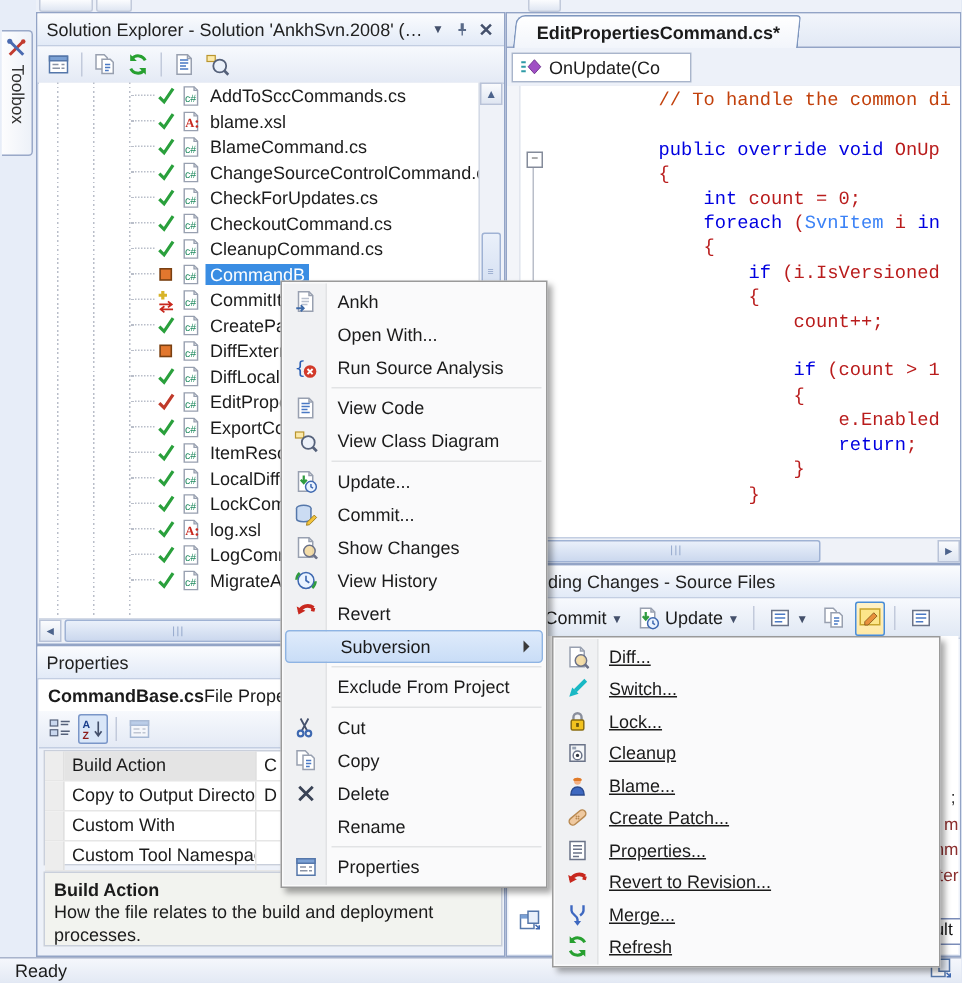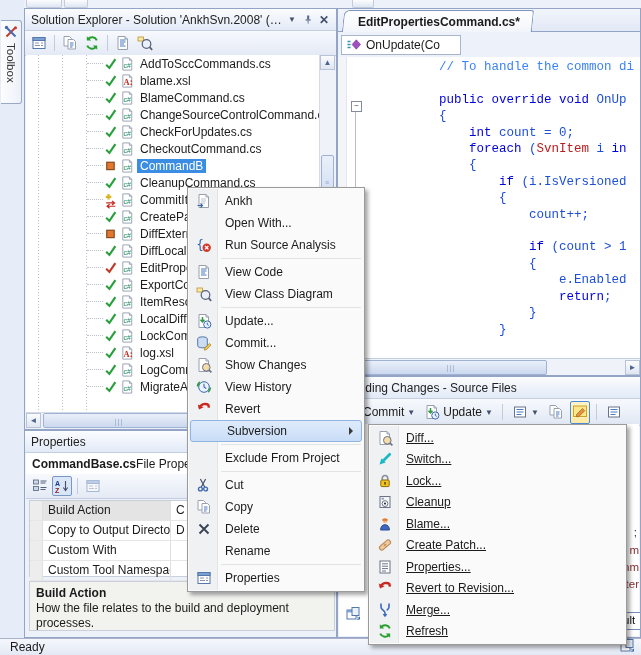--- a/index.html
+++ b/index.html
@@ -74,21 +74,21 @@
   #navbar{height:25px;display:flex;align-items:center;gap:4px;padding:0 3px;border-bottom:1px solid #C3CEE2;background:#EDF1F9;}
   .combo{height:20px;background:#fff;border:1px solid #A9B5CB;display:flex;align-items:center;gap:4px;
       padding-left:4px;box-sizing:border-box;overflow:hidden;white-space:nowrap;}
   #code-area{position:absolute;left:0;top:48px;right:0;bottom:16px;background:#fff;overflow:hidden;}
   #sel-margin{position:absolute;left:0;top:0;bottom:0;width:8px;background:#F3F5F9;border-right:1px solid #E2E6EE;}
   #outline-line{position:absolute;left:17px;top:52px;bottom:4px;width:1px;background:#B9BEC9;}
   #outline-box{position:absolute;left:13px;top:44px;width:9px;height:9px;background:#fff;border:1px solid #848B9A;
       font-size:8px;line-height:7px;text-align:center;color:#444;}
   #code{position:absolute;left:26px;top:2px;font-family:"Liberation Mono","DejaVu Sans Mono",monospace;
       font-size:12.5px;line-height:16.4px;white-space:pre;}
-  .cm{color:#3b82f6}.kw{color:#0000E0}.ty{color:#b91c1c}.pl{color:#1d4ed8}
+  .cm{color:#c2410c}.kw{color:#0000E0}.ty{color:#3b82f6}.pl{color:#b91c1c}
   #ed-hscroll{position:absolute;left:0;right:0;bottom:0;height:16px;background:#EFF2F8;border-top:1px solid #C3CEE2;display:flex;align-items:center;}
 
   
   #pending{position:absolute;left:337px;top:376px;width:304px;height:262px;background:#EDF1F9;border:1px solid #93A4C6;box-sizing:border-box;overflow:hidden;}
   #pend-toolbar{display:flex;align-items:center;gap:3px;padding:0 3px;height:26px;background:linear-gradient(#F7F9FD,#E0E8F4);border-bottom:1px solid #C3CEE2;white-space:nowrap;}
   .pbtn{display:flex;align-items:center;gap:3px;padding:2px 3px;border-radius:2px;}
   .caret{font-size:8px;color:#44506B;}
   .toggled{background:linear-gradient(#FFF3C9,#FFE9A6);border:1px solid #4A8DD6;border-radius:2px;padding:1px;}
   #pend-content{position:absolute;left:1px;right:1px;top:47px;bottom:1px;background:#fff;}
   .frag{position:absolute;font-size:11.5px;color:#8B2F2F;}
@@ -290,49 +290,49 @@
           </span>
           <span class="fic ico">
             <svg viewBox="0 0 16 16" width="15" height="15">
               <path d="M3 1.5h7l2.5 2.5v10.5H3z" fill="#fff" stroke="#98A0B0"></path>
               <path d="M10 1.5v2.5h2.5" fill="none" stroke="#98A0B0"></path>
               <text x="3.6" y="12" font-size="7.5" fill="#1E8A5E" font-family="sans-serif">c#</text>
             </svg>
           </span>
           <span class="lbl">CheckoutCommand.cs</span>
         </div>
+        <div class="trow">
+          <span class="sic ico">
+            <svg viewBox="0 0 13 15" width="14" height="14">
+              <path d="M2 7.2l3 3L10.6 2" fill="none" stroke="#2AA03C" stroke-width="2"></path>
+            </svg>
+          </span>
+          <span class="fic ico">
+            <svg viewBox="0 0 16 16" width="15" height="15">
+              <path d="M3 1.5h7l2.5 2.5v10.5H3z" fill="#fff" stroke="#98A0B0"></path>
+              <path d="M10 1.5v2.5h2.5" fill="none" stroke="#98A0B0"></path>
+              <text x="3.6" y="12" font-size="7.5" fill="#1E8A5E" font-family="sans-serif">c#</text>
+            </svg>
+          </span>
+          <span class="lbl">CleanupCommand.cs</span>
+        </div>
         <div class="trow sel">
           <span class="sic ico">
             <svg viewBox="0 0 13 15" width="14" height="14">
               <rect x="2.5" y="3" width="7" height="7" fill="#E2772E" stroke="#7A4012"></rect>
             </svg>
           </span>
           <span class="fic ico">
             <svg viewBox="0 0 16 16" width="15" height="15">
               <path d="M3 1.5h7l2.5 2.5v10.5H3z" fill="#fff" stroke="#98A0B0"></path>
               <path d="M10 1.5v2.5h2.5" fill="none" stroke="#98A0B0"></path>
               <text x="3.6" y="12" font-size="7.5" fill="#1E8A5E" font-family="sans-serif">c#</text>
             </svg>
           </span>
           <span class="lbl">CommandB</span>
-        </div>
-        <div class="trow">
-          <span class="sic ico">
-            <svg viewBox="0 0 13 15" width="14" height="14">
-              <path d="M2 7.2l3 3L10.6 2" fill="none" stroke="#2AA03C" stroke-width="2"></path>
-            </svg>
-          </span>
-          <span class="fic ico">
-            <svg viewBox="0 0 16 16" width="15" height="15">
-              <path d="M3 1.5h7l2.5 2.5v10.5H3z" fill="#fff" stroke="#98A0B0"></path>
-              <path d="M10 1.5v2.5h2.5" fill="none" stroke="#98A0B0"></path>
-              <text x="3.6" y="12" font-size="7.5" fill="#1E8A5E" font-family="sans-serif">c#</text>
-            </svg>
-          </span>
-          <span class="lbl">CleanupCommand.cs</span>
         </div>
         <div class="trow">
           <span class="sic ico">
             <svg viewBox="0 0 13 15" width="14" height="14">
               <path d="M4.2 1v5.2M1.6 3.6h5.2" stroke="#D8B428" stroke-width="2"></path>
               <path d="M2 9.3h7.6M7.4 7.4l2.4 1.9-2.4 1.9" fill="none" stroke="#C8281E" stroke-width="1.1"></path>
               <path d="M10.6 12.4H3M5.2 14.3l-2.4-1.9 2.4-1.9" fill="none" stroke="#C8281E" stroke-width="1.1"></path>
             </svg>
           </span>
           <span class="fic ico">

